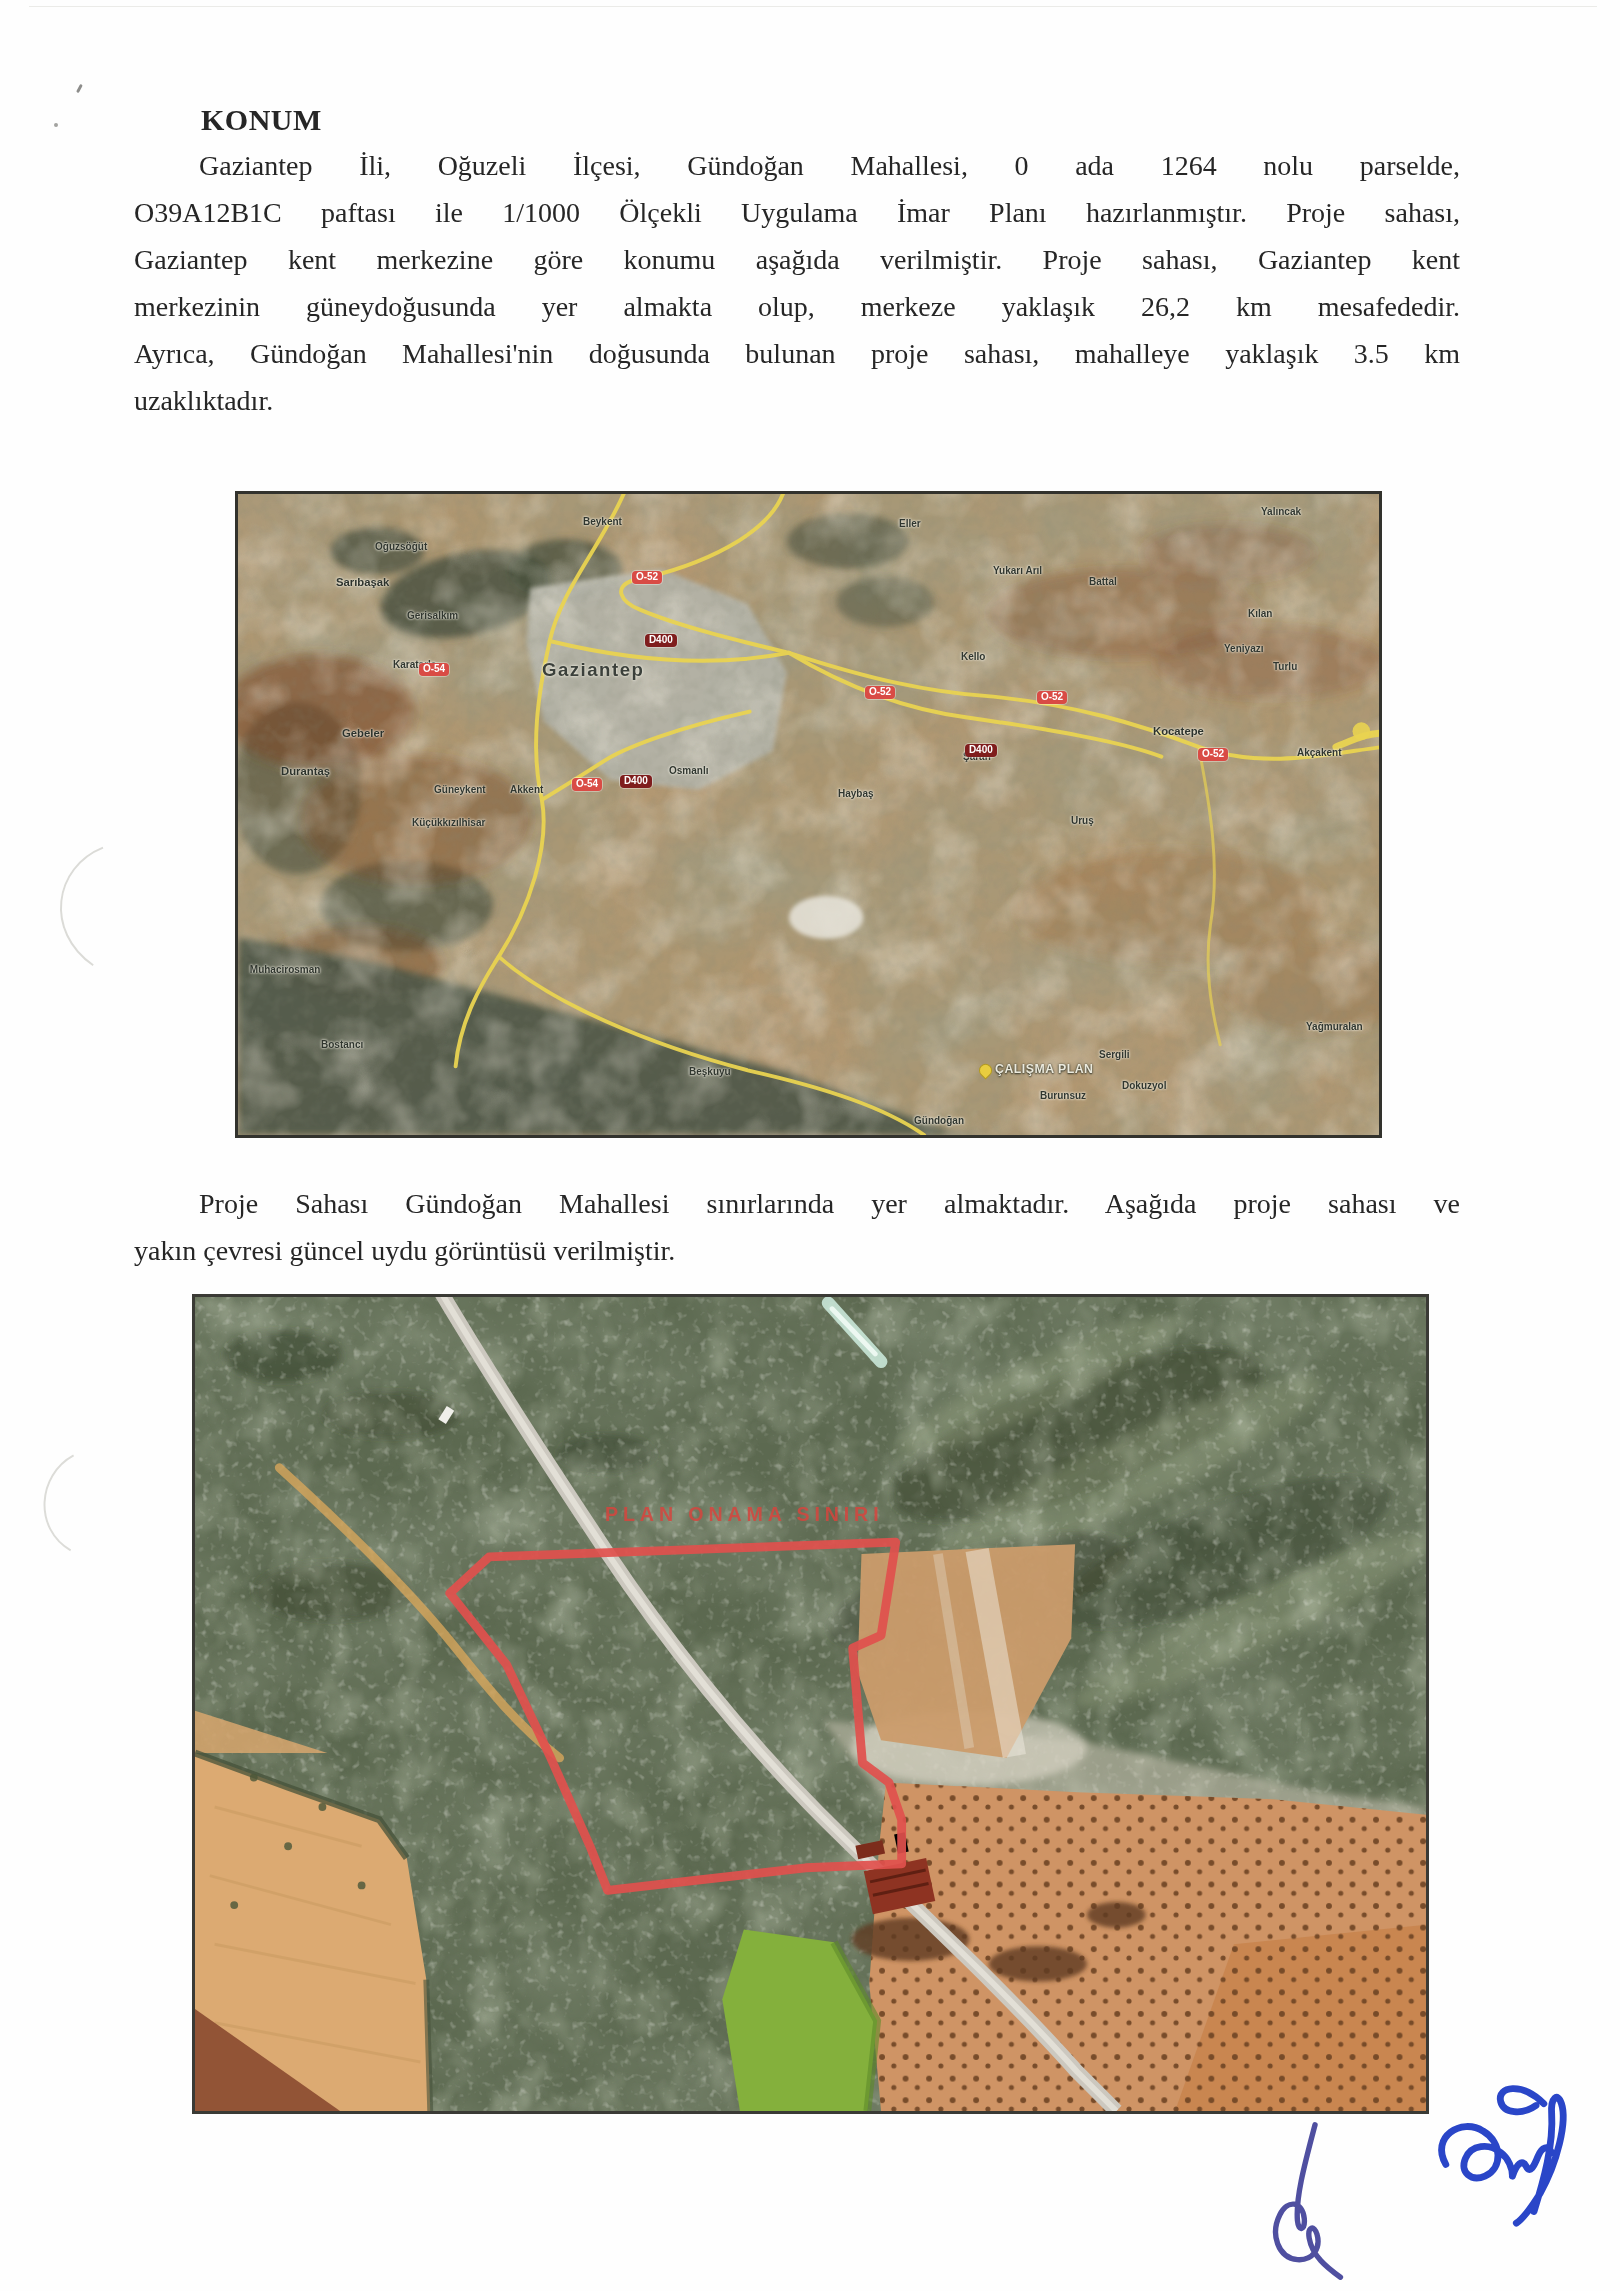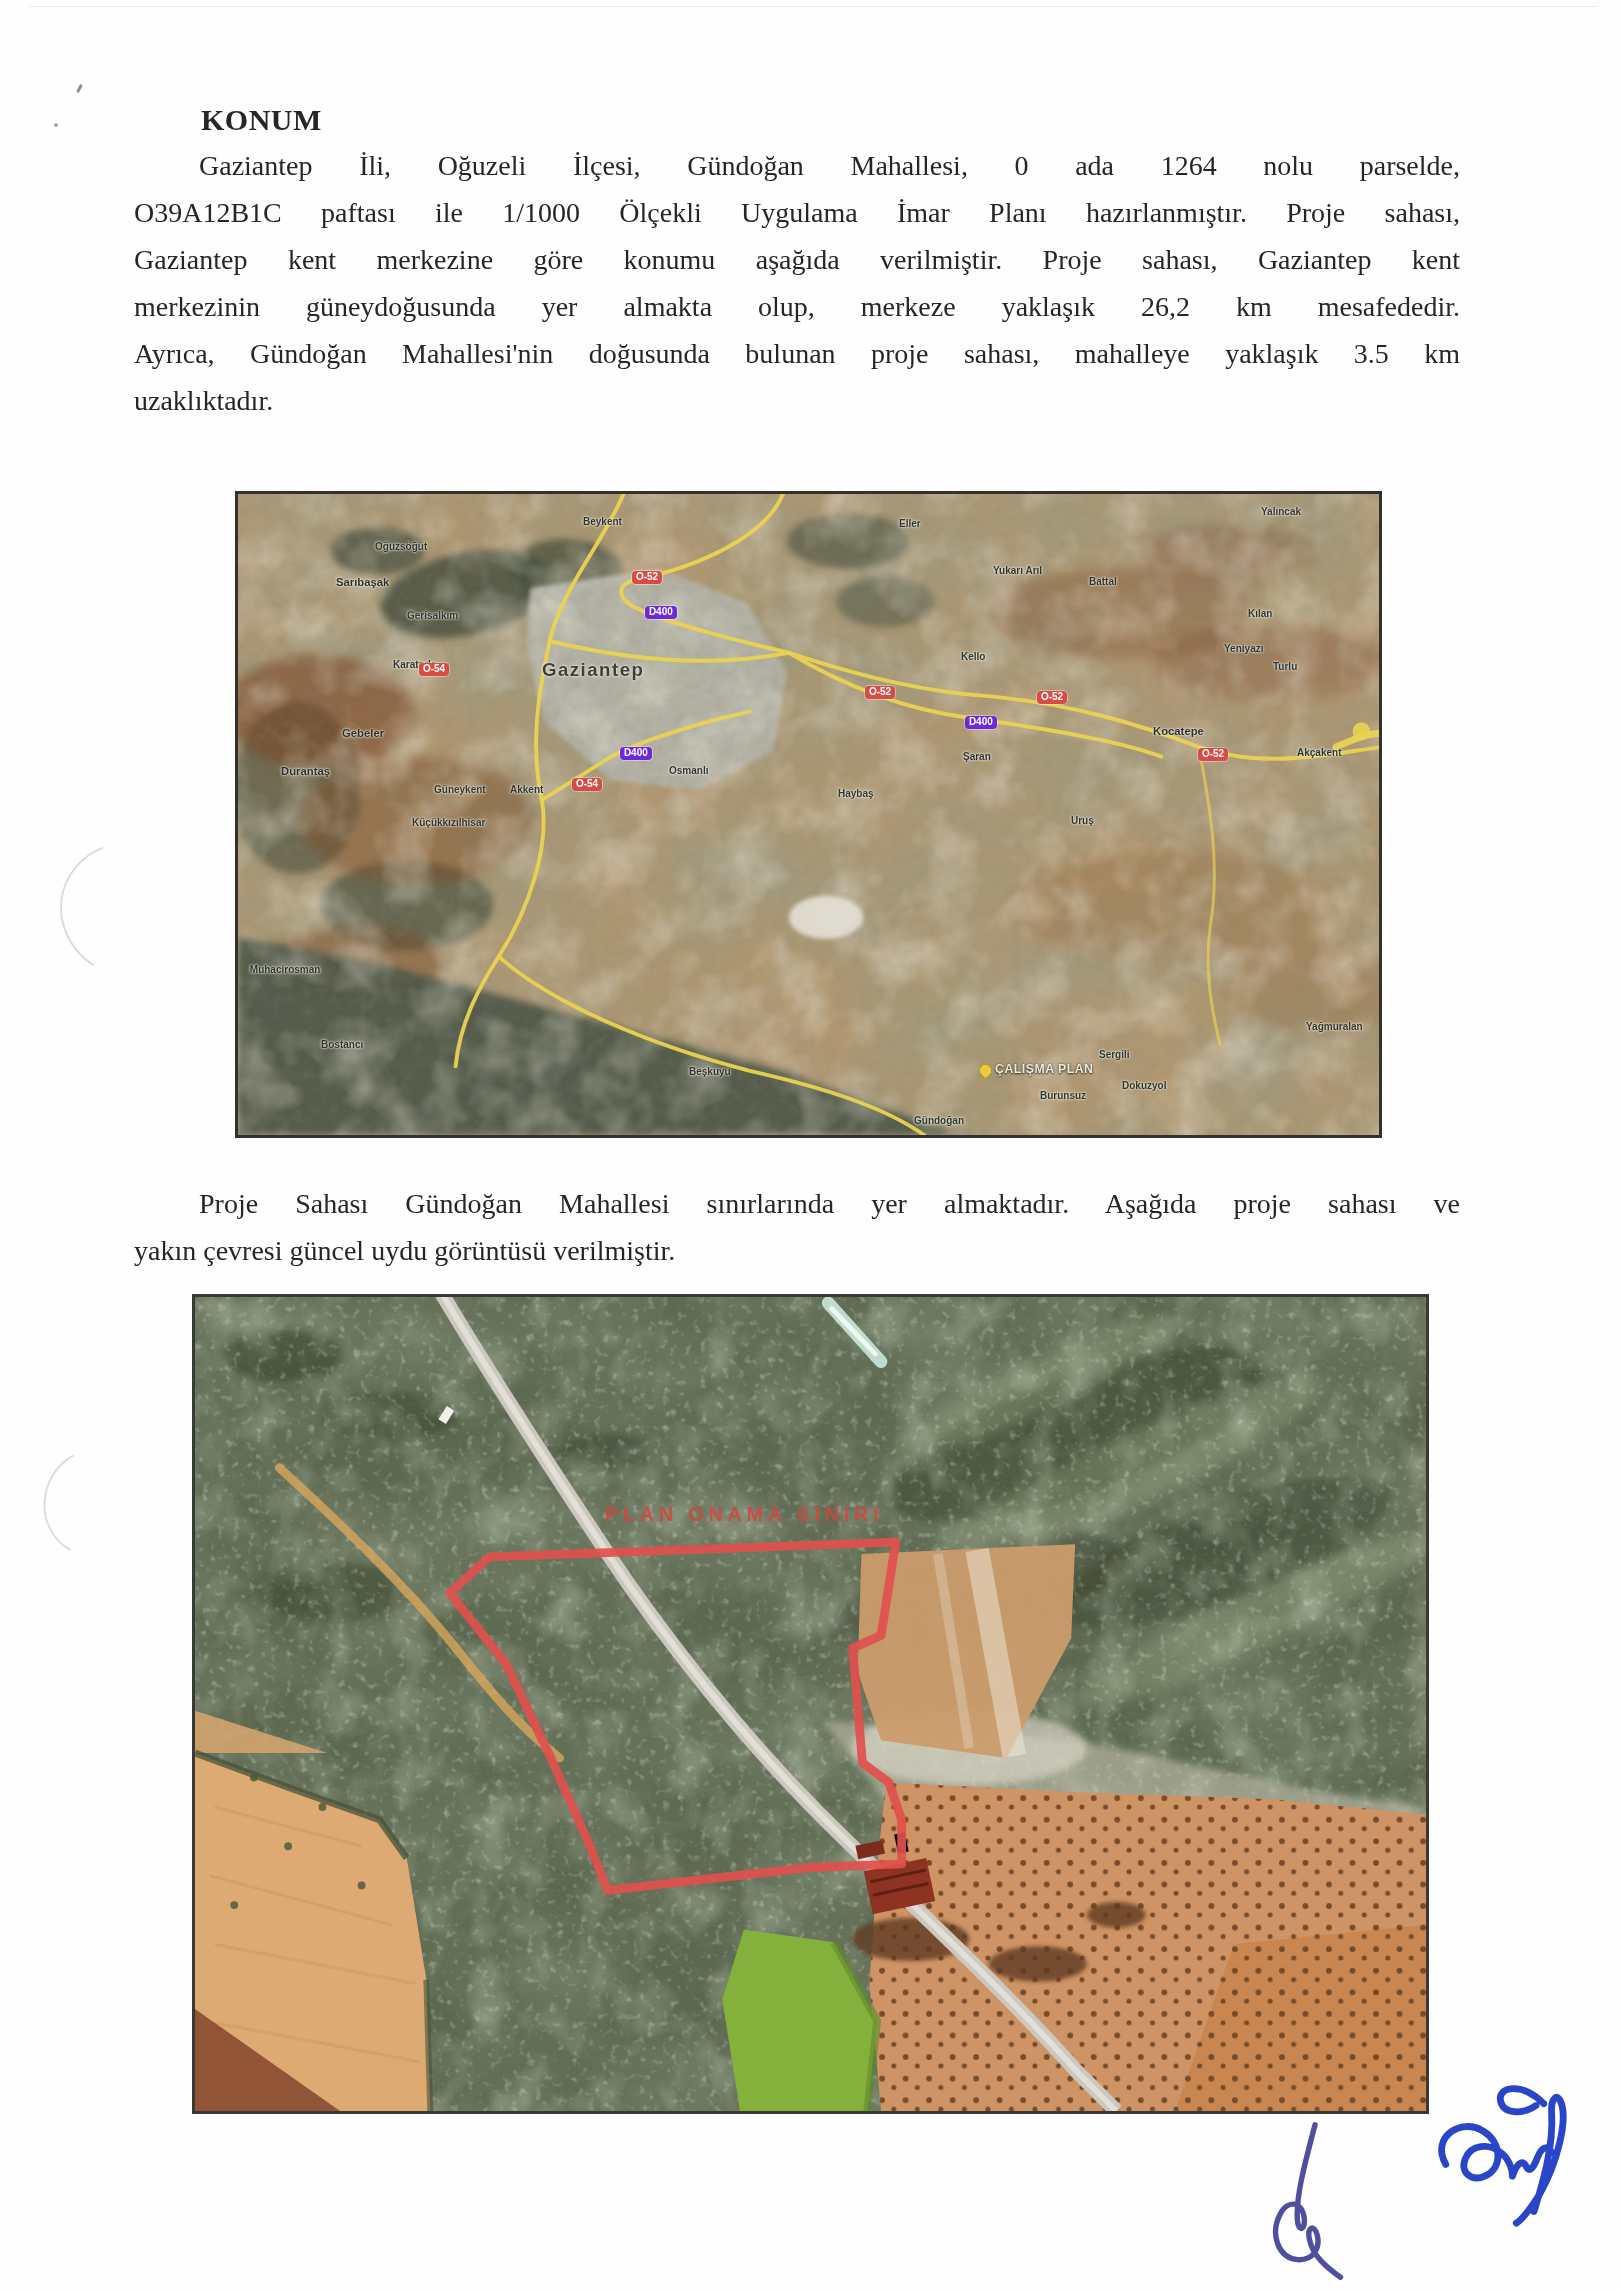--- a/index.html
+++ b/index.html
@@ -27,21 +27,21 @@
   .m1label{position:absolute;font-size:10px;font-weight:600;color:#30362f;white-space:nowrap;
            text-shadow:0 0 2.9px rgba(245,243,232,.95),0 0 2px rgba(245,243,232,.9);}
   .m1label.city{font-size:18.6px;letter-spacing:1.5px;color:#3b403b;font-weight:bold;
                 text-shadow:0 0 3.9px rgba(240,238,226,.95),0 0 2px rgba(240,238,226,.95);}
   .m1label.study{font-size:12.3px;font-weight:bold;color:#eceadd;letter-spacing:0.5px;
                  text-shadow:0 1px 2px rgba(40,45,35,.9),0 0 2px rgba(40,45,35,.8);}
   .m1label.town{font-size:11.3px;color:#2c322c;}
   .m1badge{position:absolute;font-size:10px;font-weight:bold;color:#fff;padding:1px 3.9px;border-radius:3.9px;
            font-family:"Liberation Sans", sans-serif;line-height:10.8px;box-shadow:0 0 0 1px rgba(255,255,255,.35);}
   .m1badge.red{background:#d94b45;}
-  .m1badge.blue{background:#6d28d9;}
+  .m1badge.blue{background:#7f1d1d;margin-top:28px;}
   .pin{position:absolute;left:741px;top:570px;width:10.8px;height:10.8px;background:#e9cd3f;
        border:1px solid #b39a22;border-radius:50% 50% 50% 0;transform:rotate(-45deg);}
   #boundary-label{position:absolute;left:410px;top:206px;font-family:"Liberation Sans", sans-serif;
                   font-size:19.6px;font-weight:bold;letter-spacing:4.9px;color:#d6453e;opacity:.85;white-space:nowrap;}
   
   .sig{position:absolute;}
   #sig1{left:1258px;top:2113px;}
   #sig2{left:1387px;top:2074px;}
 </style>
 </head>

